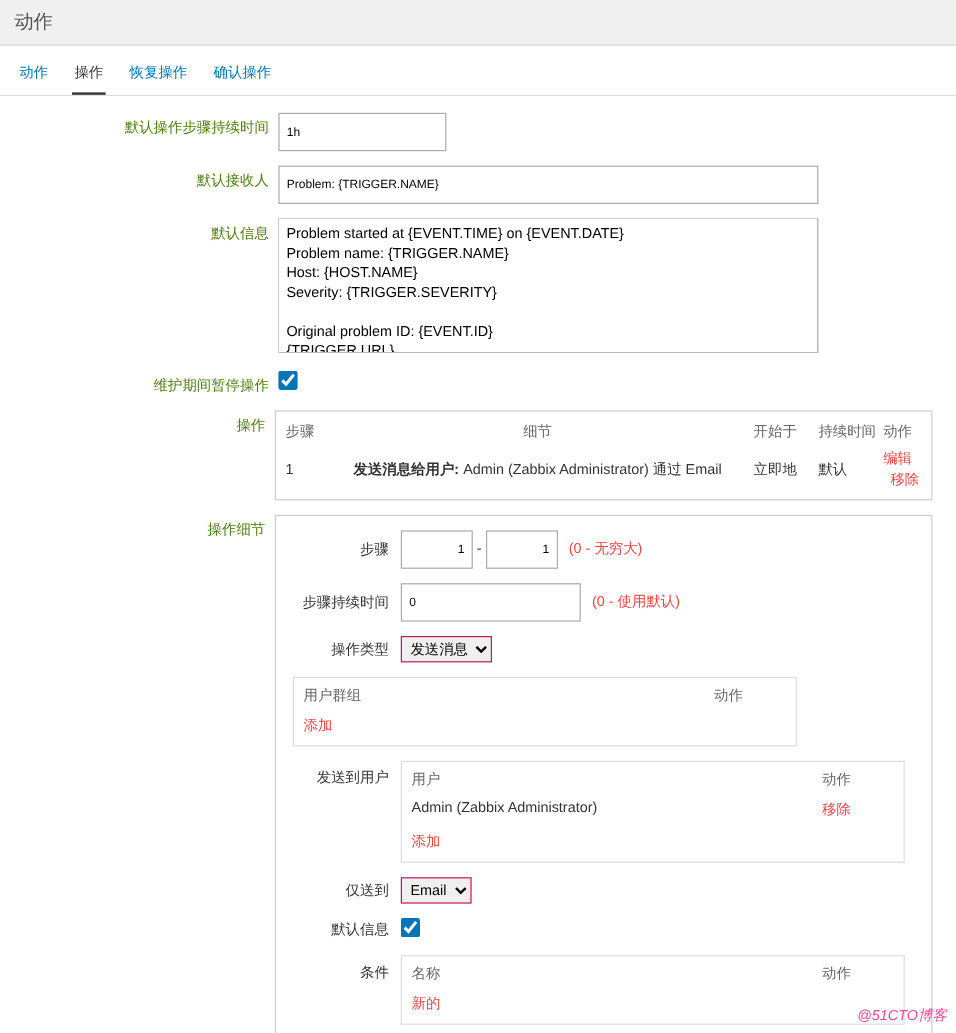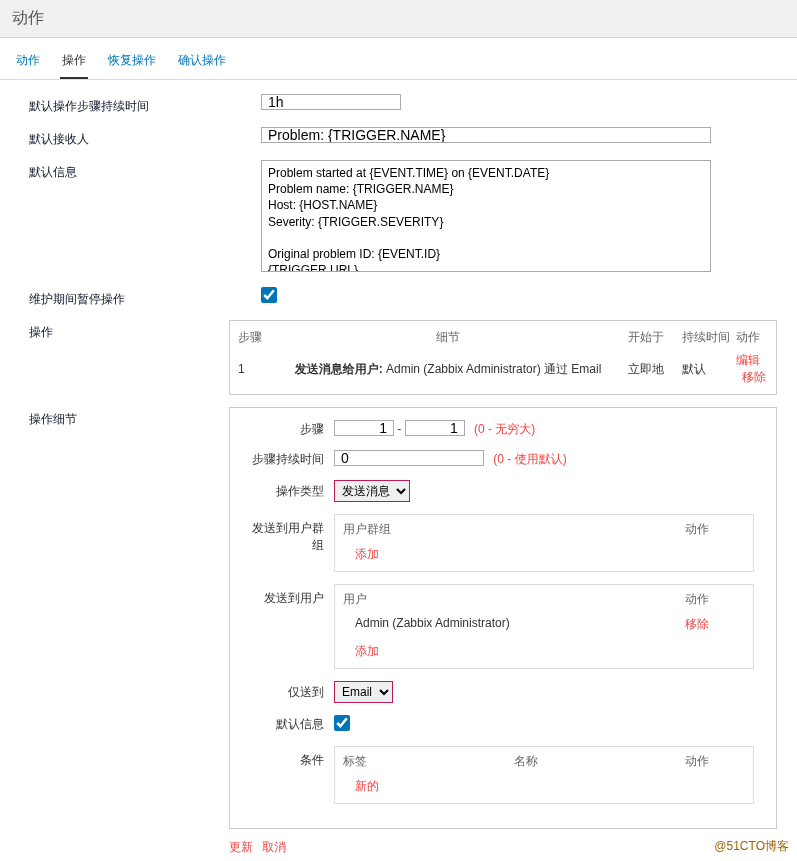--- a/index.html
+++ b/index.html
@@ -3,47 +3,47 @@
 <meta charset="utf-8">
 <style>
   * { box-sizing: border-box; margin: 0; padding: 0; }
   body { font-family: Arial, "Microsoft YaHei", sans-serif; font-size: 12px; color: #333; background: #fff; width: 797px; }
   .page-header { background: #f0f0f0; border-bottom: 1px solid #d4d4d4; padding: 8px 12px; font-size: 16px; color: #555; }
   .tabs { display: flex; gap: 18px; padding: 8px 14px 0 14px; border-bottom: 1px solid #ddd; }
   .tab { color: #0275b8; padding: 6px 2px 8px 2px; cursor: pointer; }
   .tab.active { color: #333; border-bottom: 2px solid #333; }
   .form-area { padding: 14px 0 14px 0; }
   .row { display: flex; align-items: flex-start; margin-bottom: 12px; }
-  .lbl { width: 232px; text-align: left; padding-right: 8px; padding-top: 4px; color: #0f172a; font-size: 12px; margin-left: 29px; }
+  .lbl { width: 232px; text-align: right; padding-right: 8px; padding-top: 4px; color: #4d7c0f; font-size: 12px; }
   .field { flex: 1; padding-right: 20px; }
-  input[type=text] { border: 1px solid #aaa; padding: 4px 6px; font-size: 14px; height: 16px; }
+  input[type=text] { border: 1px solid #aaa; padding: 4px 6px; font-size: 10px; height: 32px; }
   textarea { border: 1px solid #aaa; padding: 4px 6px; font-size: 12px; line-height: 1.35; width: 450px; height: 112px; resize: none; font-family: inherit; }
   input[type=checkbox] { width: 16px; height: 16px; accent-color: #0275b8; }
   .ops-box { border: 1px solid #ccc; width: 548px; padding: 8px; }
   .ops-head { display: flex; font-size: 12px; color: #666; }
   .ops-row { display: flex; align-items: center; margin-top: 6px; }
   .col-step { width: 30px; }
   .col-detail { width: 360px; text-align: center; }
   .col-start { width: 54px; }
   .col-dur { width: 54px; }
   .col-act { flex: 1; }
   .link { color: #ef4444; cursor: pointer; }
   .link + .link { margin-left: 6px; }
   .detail-box { border: 1px solid #ccc; width: 548px; padding: 12px 14px; }
   .drow { display: flex; align-items: center; margin-bottom: 12px; }
   .drow .dl { width: 90px; text-align: right; padding-right: 10px; color: #333; }
   .drow .df { flex: 1; }
   select { border: 1px solid #be185d; padding: 2px 3px; height: 22px; font-size: 12px; }
   .inner-table { border: 1px solid #ddd; width: 420px; }
   .inner-head { display: flex; padding: 6px 8px; color: #666; }
-  .inner-body { padding: 2px 8px 8px 8px; margin-left: 12px; }
+  .inner-body { padding: 2px 8px 8px 8px; }
   .inner-cell1 { flex: 1; }
   .inner-cell2 { width: 60px; text-align: left; color: #666; }
   .bold { font-weight: bold; }
-  .watermark { position: fixed; right: 8px; bottom: 6px; color: #a16207; font-size: 12px; }
+  .watermark { position: fixed; right: 8px; bottom: 6px; font-style: italic; color: #ec4899; font-size: 12px; }
   .hint { color: #ef4444; margin-left: 6px; }
   .small-num { width: 60px; text-align: right; }
 </style>
 </head>
 <body>
 
 <div class="page-header">动作</div>
 
 <div class="tabs">
   <div class="tab">动作</div>
@@ -123,21 +123,20 @@
             <span class="hint">(0 - 使用默认)</span>
           </div>
         </div>
 
         <div class="drow">
           <div class="dl">操作类型</div>
           <div class="df"><select><option>发送消息</option></select></div>
         </div>
 
         <div class="drow" style="align-items:flex-start">
-          <div class="dl" style="padding-top:6px">发送到用户群组</div>
           <div class="df">
             <div class="inner-table">
               <div class="inner-head">
                 <div class="inner-cell1">用户群组</div>
                 <div class="inner-cell2">动作</div>
               </div>
               <div class="inner-body">
                 <span class="link">添加</span>
               </div>
             </div>
@@ -171,21 +170,20 @@
         <div class="drow">
           <div class="dl">默认信息</div>
           <div class="df"><input type="checkbox" checked="" style=""></div>
         </div>
 
         <div class="drow" style="align-items:flex-start">
           <div class="dl" style="padding-top:6px">条件</div>
           <div class="df">
             <div class="inner-table">
               <div class="inner-head">
-                <div style="flex:1">标签</div>
                 <div style="flex:1">名称</div>
                 <div style="width:60px">动作</div>
               </div>
               <div class="inner-body"><span class="link">新的</span></div>
             </div>
           </div>
         </div>
 
       </div>
       <div style="margin-top:10px">

